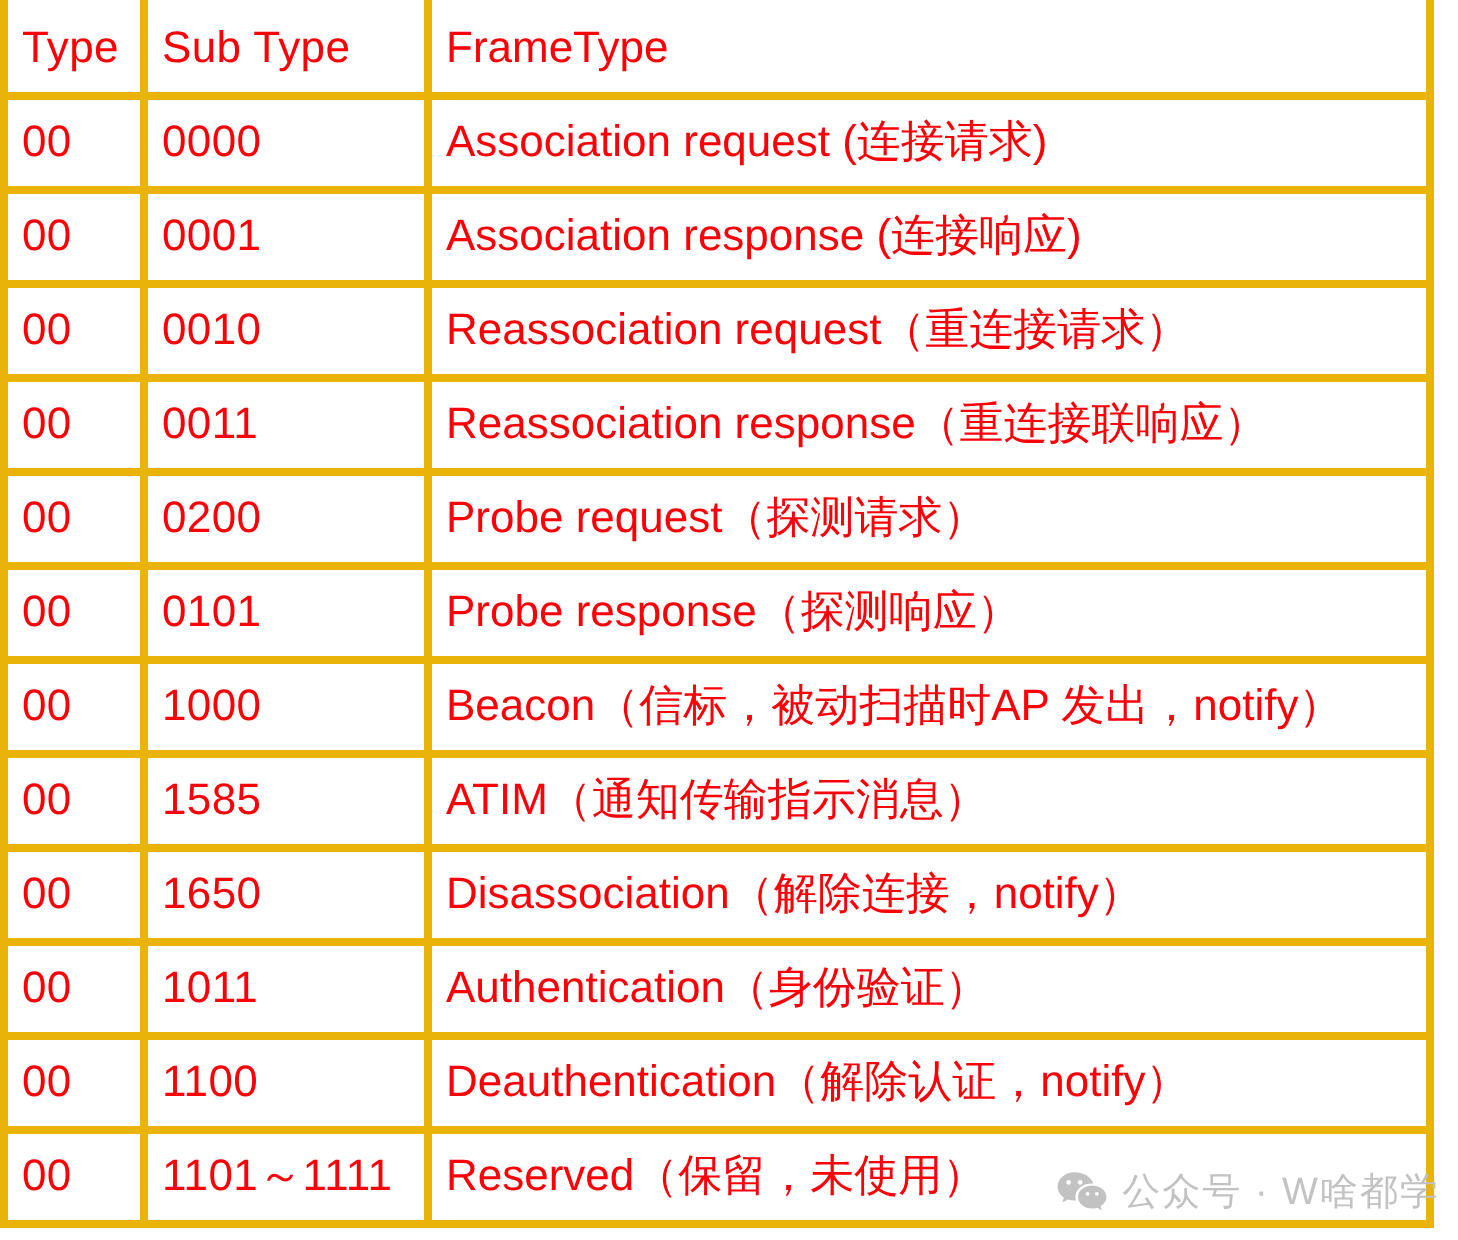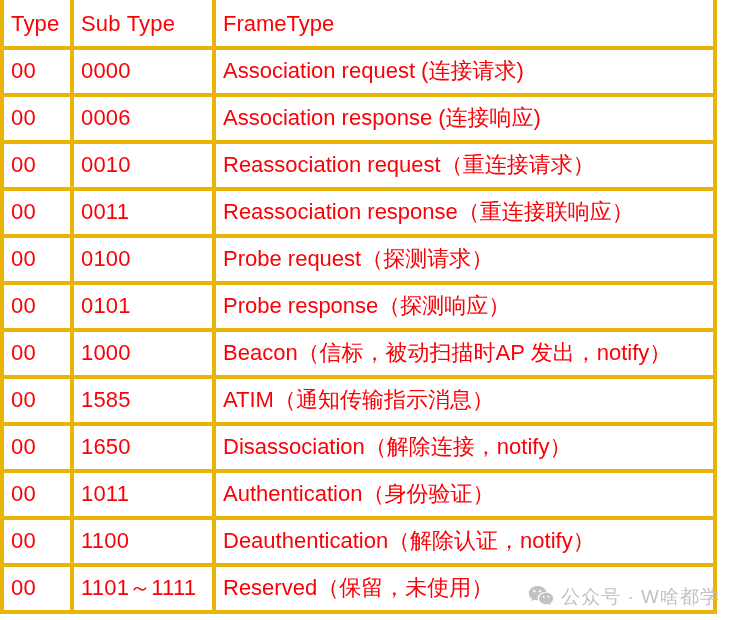--- a/index.html
+++ b/index.html
@@ -112,36 +112,36 @@
       </tr>
     </thead>
     <tbody>
       <tr>
         <td class="cell-type">00</td>
         <td class="cell-subtype">0000</td>
         <td class="cell-frametype">Association request (连接请求)</td>
       </tr>
       <tr>
         <td class="cell-type">00</td>
-        <td class="cell-subtype">0006</td>
+        <td class="cell-subtype">0001</td>
         <td class="cell-frametype">Association response (连接响应)</td>
       </tr>
       <tr>
         <td class="cell-type">00</td>
         <td class="cell-subtype">0010</td>
         <td class="cell-frametype">Reassociation request（重连接请求）</td>
       </tr>
       <tr>
         <td class="cell-type">00</td>
         <td class="cell-subtype">0011</td>
         <td class="cell-frametype">Reassociation response（重连接联响应）</td>
       </tr>
       <tr>
         <td class="cell-type">00</td>
-        <td class="cell-subtype">0100</td>
+        <td class="cell-subtype">0200</td>
         <td class="cell-frametype">Probe request（探测请求）</td>
       </tr>
       <tr>
         <td class="cell-type">00</td>
         <td class="cell-subtype">0101</td>
         <td class="cell-frametype">Probe response（探测响应）</td>
       </tr>
       <tr>
         <td class="cell-type">00</td>
         <td class="cell-subtype">1000</td>

